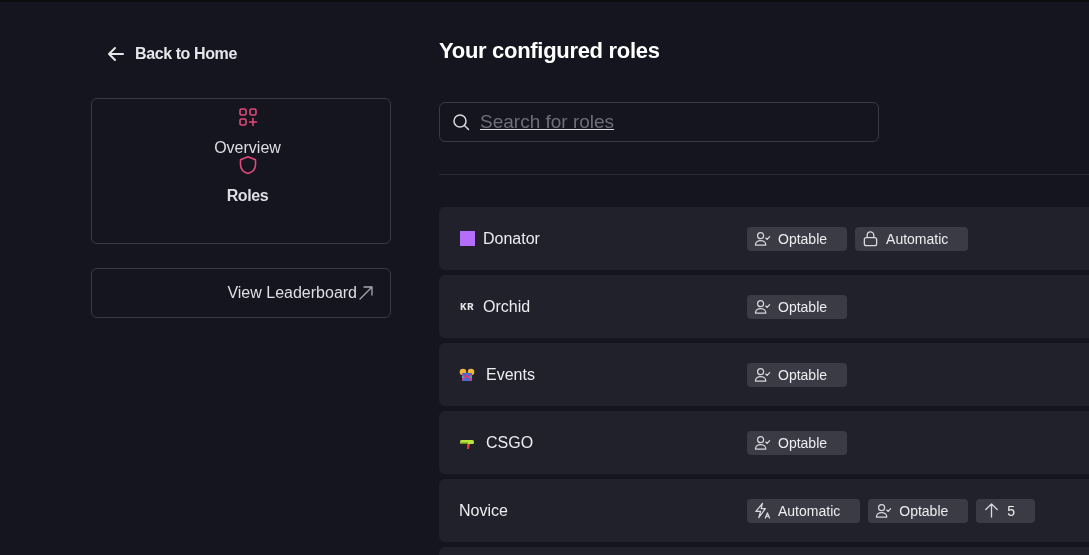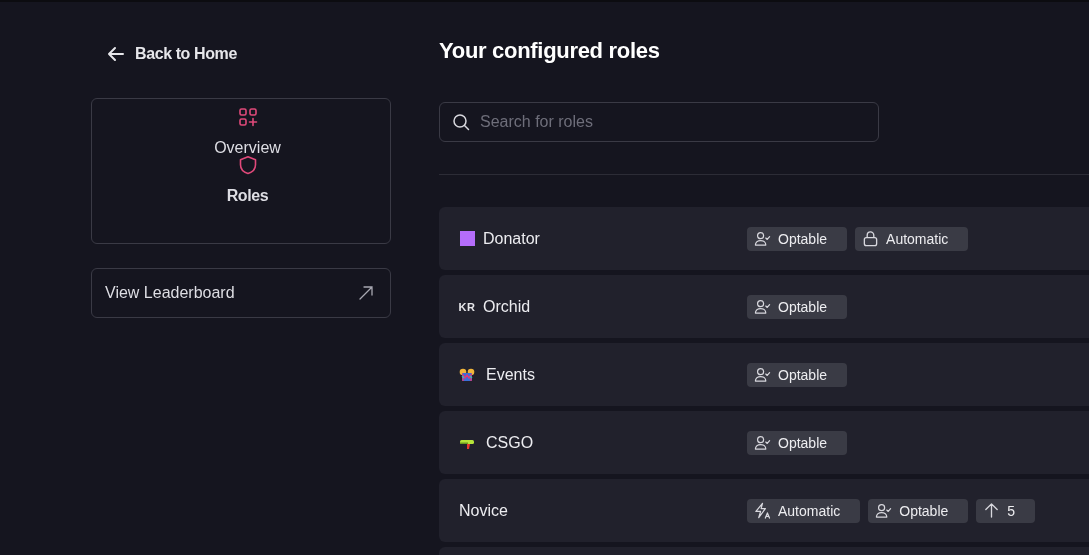--- a/index.html
+++ b/index.html
@@ -27,60 +27,61 @@
     .nav-item {
       display: flex; align-items: center; gap: 12px;
       height: 48px; padding-left: 13px;
       font-size: 16px; color: #dedee4; cursor: pointer; flex-direction: column;
     }
     .nav-item svg { width: 20px; height: 20px; flex: 0 0 20px; }
     .nav-item.active { font-weight: bold; letter-spacing: -0.4px; }
     .leader {
       position: absolute; left: 91px; top: 268px; width: 300px; height: 50px;
       border: 1px solid #3a3a45; border-radius: 6px;
-      display: flex; align-items: center; justify-content: space-between;
+      display: flex; align-items: center; justify-content: flex-end;
       padding: 0 15px 0 13px;
       font-size: 16px; color: #dedee4; cursor: pointer;
     }
     .leader svg { width: 18px; height: 18px; }
 
     
     .title {
       position: absolute; left: 439px; top: 38px;
       font-size: 22px; font-weight: bold; color: #ffffff; letter-spacing: -0.3px;
     }
     .search {
       position: absolute; left: 439px; top: 102px; width: 440px; height: 40px;
       border: 1px solid #3a3a45; border-radius: 6px;
       display: flex; align-items: center; padding-left: 12px; gap: 10px;
       background: #15151f;
     }
     .search svg { width: 18px; height: 18px; flex: 0 0 18px; }
     .search input {
       background: transparent; border: none; outline: none;
-      color: #dedee4; font-size: 16px; width: 380px;
+      color: #dedee4; font-size: 19px; width: 380px;
       font-family: "Liberation Sans", sans-serif;
+      text-decoration: underline;
     }
     .search input::placeholder { color: #6e6e7a; }
     .divider { position: absolute; left: 439px; top: 174px; width: 650px; height: 1px; background: #2c2c36; }
 
     .rows { position: absolute; left: 439px; top: 207px; width: 660px; }
     .row {
       height: 63px; margin-bottom: 5px;
       background: #21212c; border-radius: 6px;
       display: flex; align-items: center; position: relative;
       cursor: pointer;
     }
     .row-name {
       position: absolute; left: 20px; display: flex; align-items: center; gap: 8px;
       font-size: 16px; color: #ececf0;
     }
     .role-icon { width: 16px; height: 16px; display: inline-flex; align-items: center; justify-content: center; }
     .swatch { width: 15px; height: 15px; }
-    .kr { font-size: 11px; font-weight: bold; letter-spacing: 0.5px; color: #e6e6ea; width: 16px; }
+    .kr { font-size: 11px; font-weight: bold; letter-spacing: 0.5px; color: #e6e6ea; width: 16px; font-family: Liberation Mono, monospace; }
     .badges { position: absolute; left: 308px; display: flex; gap: 8px; }
     .badge {
       height: 24px; padding: 0 20px 0 7px; border-radius: 4px;
       background: #3a3b45; display: flex; align-items: center; gap: 7px;
       font-size: 14px; color: #ededf0;
     }
     .badge svg { width: 17px; height: 17px; flex: 0 0 17px; }
   </style>
 </head>
 <body>

